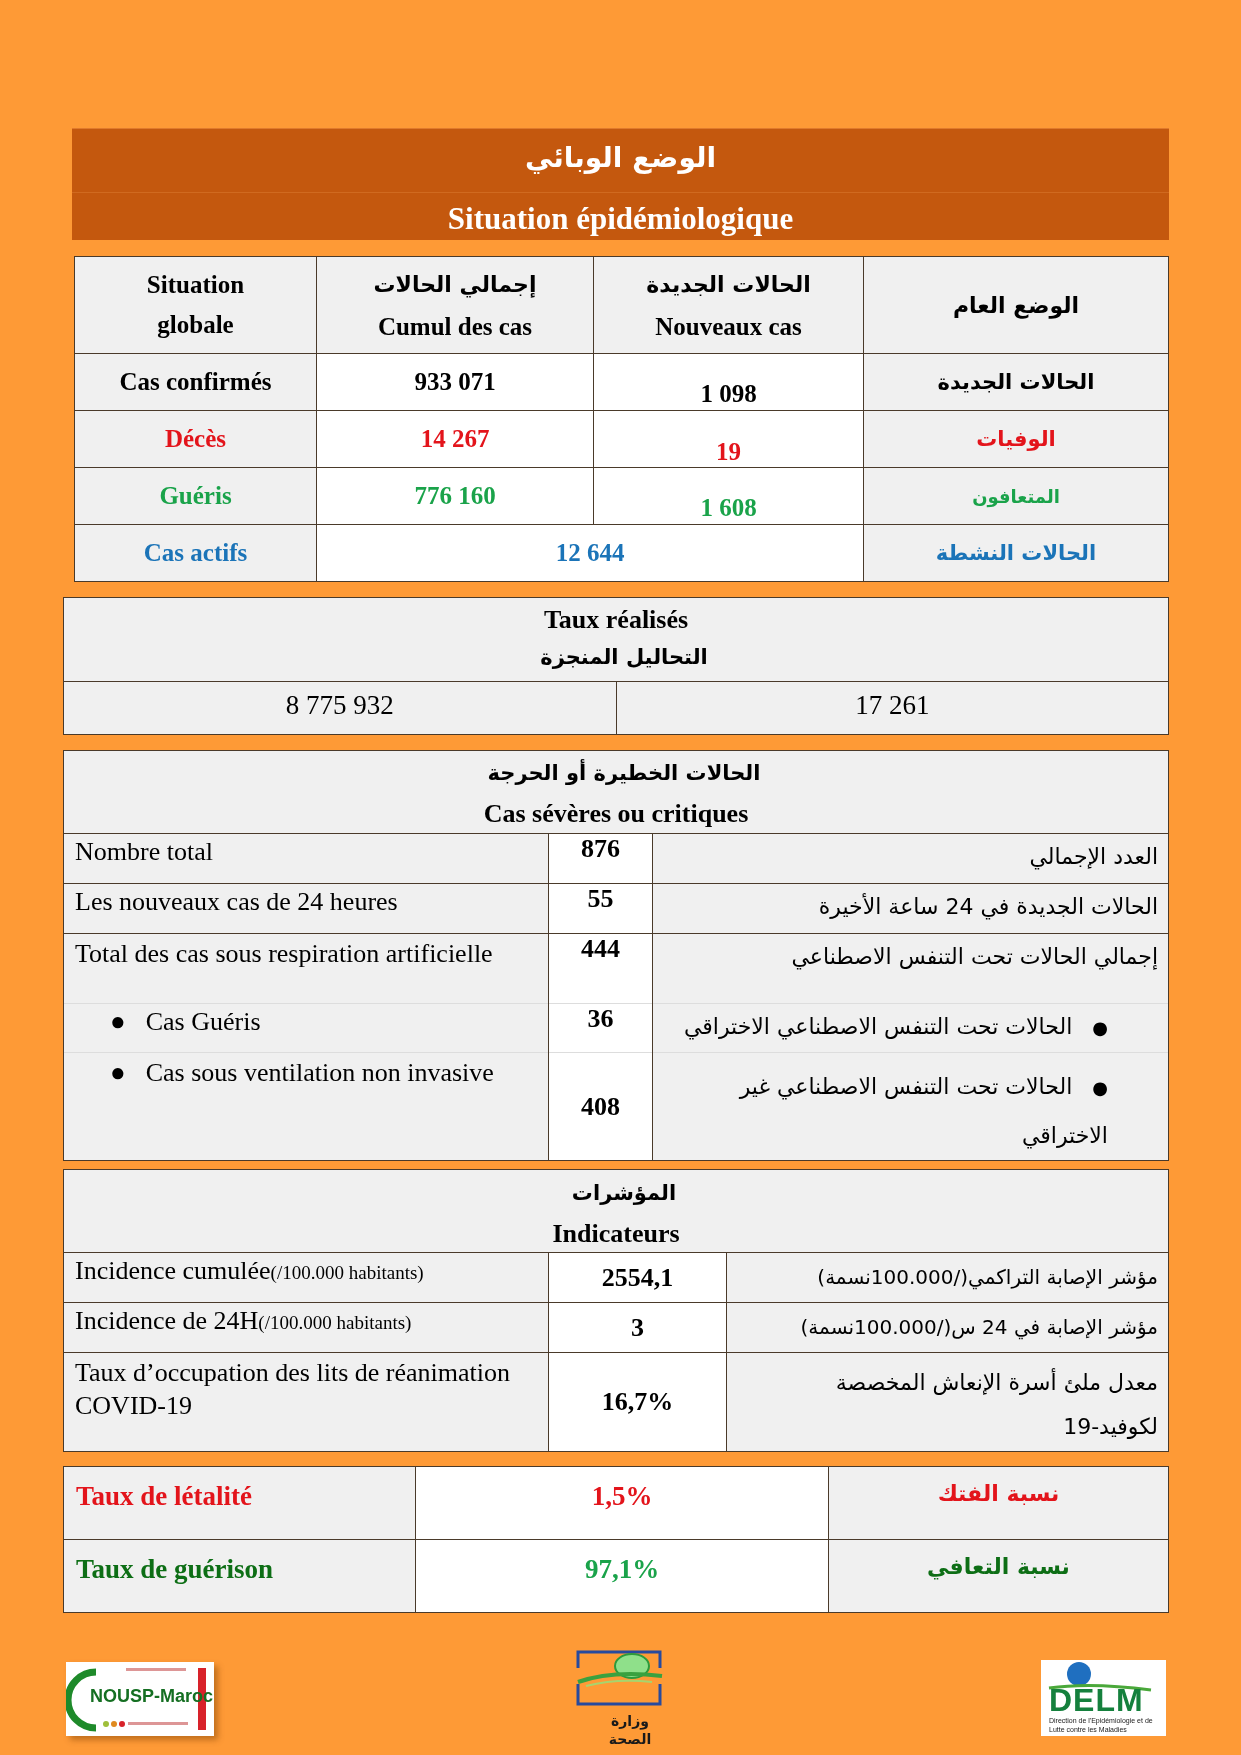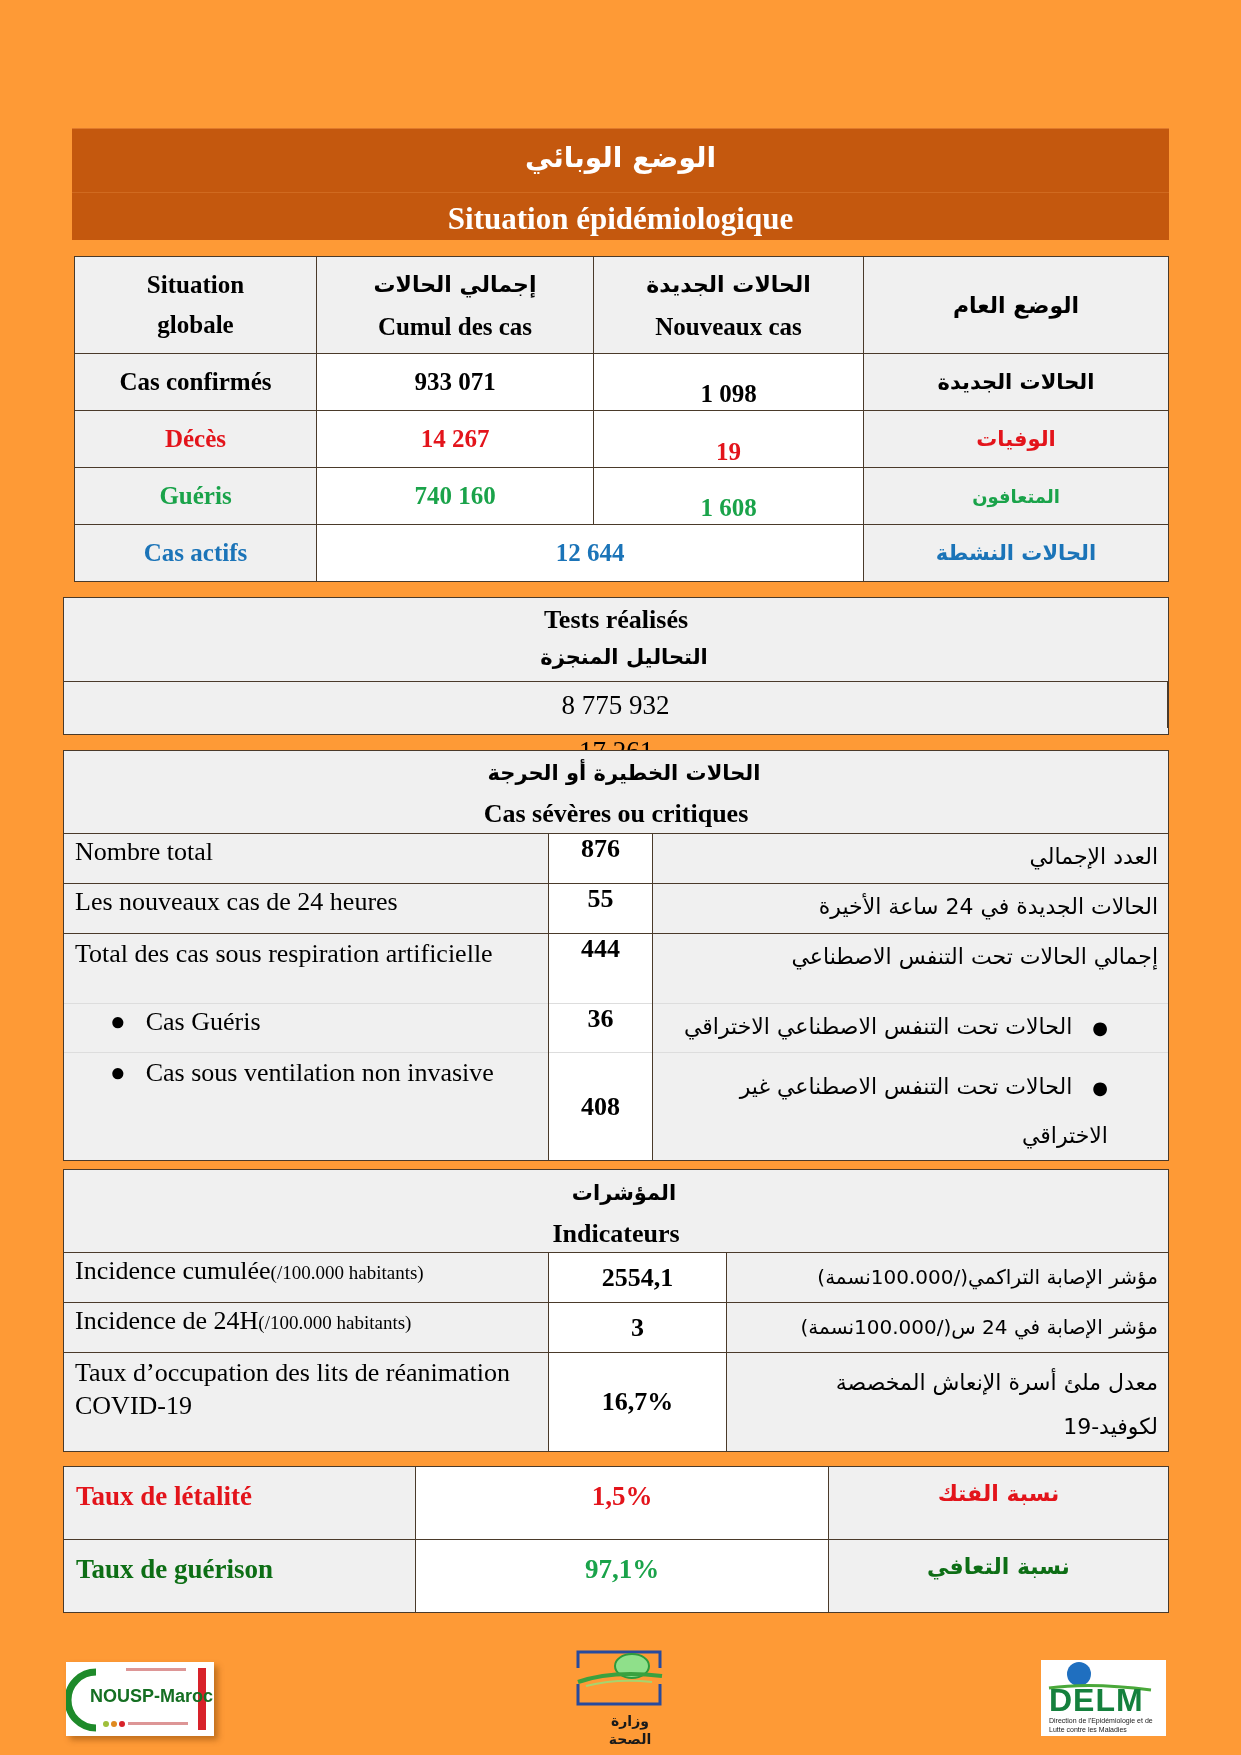--- a/index.html
+++ b/index.html
@@ -28,21 +28,21 @@
   
   #sit { left:74px; top:256px; width:1095px; }
   #sit td { background:#f0f0f0; font-size:25px; text-align:center; vertical-align:middle; }
   #sit td.w { background:#ffffff; }
   #sit .hdr td { height:97px; }
   #sit .row td { height:57px; }
 
   
   #tests { left:63px; top:597px; width:1106px; background:#f0f0f0; border:1.5px solid #4a3a2a; }
   #tests .h { height:83px; border-bottom:1.5px solid #4a3a2a; text-align:center; }
-  #tests .vals { display:flex; height:52px;flex-direction:column; }
+  #tests .vals { display:flex; height:52px; }
   #tests .vals div { flex:1; text-align:center; font-size:27px; line-height:46px; }
   #tests .vals div:first-child { border-right:1.5px solid #4a3a2a; }
 
   
   #sev { left:63px; top:750px; width:1106px; }
   #sev td { background:#f0f0f0; font-size:26px; vertical-align:top; }
   #sev td.num { background:#fff; text-align:center; font-weight:bold; width:104px; }
   #sev td.fr { width:485px; padding:3px 10px 0 11px; }
   #sev td.arc { padding:3px 10px 0 10px; text-align:right; }
   #sev .title td { height:83px; text-align:center; vertical-align:top; }
@@ -96,35 +96,35 @@
     <td class="b ar" style="font-size:21px">الحالات الجديدة</td>
   </tr>
   <tr class="row red">
     <td class="b">Décès</td>
     <td class="b w">14 267</td>
     <td class="b w" style="vertical-align:bottom;padding-bottom:1px">19</td>
     <td class="b ar" style="font-size:21px">الوفيات</td>
   </tr>
   <tr class="row green">
     <td class="b">Guéris</td>
-    <td class="b w">740 160</td>
+    <td class="b w">776 160</td>
     <td class="b w" style="vertical-align:bottom;padding-bottom:2px">1 608</td>
     <td class="b ar" style="font-size:18px">المتعافون</td>
   </tr>
   <tr class="row blue">
     <td class="b">Cas actifs</td>
     <td class="b w" colspan="2">12 644</td>
     <td class="b ar" style="font-size:21px">الحالات النشطة</td>
   </tr>
 </tbody>
   </table>
 
 <div id="tests" class="abs">
   <div class="h">
-    <div class="b" style="font-size:26px;line-height:40px;padding-top:2px">Tests réalisés</div>
+    <div class="b" style="font-size:26px;line-height:40px;padding-top:2px">Taux réalisés</div>
     <div class="b ar c" style="font-size:21px;line-height:34px">التحاليل المنجزة</div>
   </div>
   <div class="vals">
     <div>8 775 932</div>
     <div>17 261</div>
   </div>
 </div>
 
 <table id="sev" class="abs">
   <tbody>

